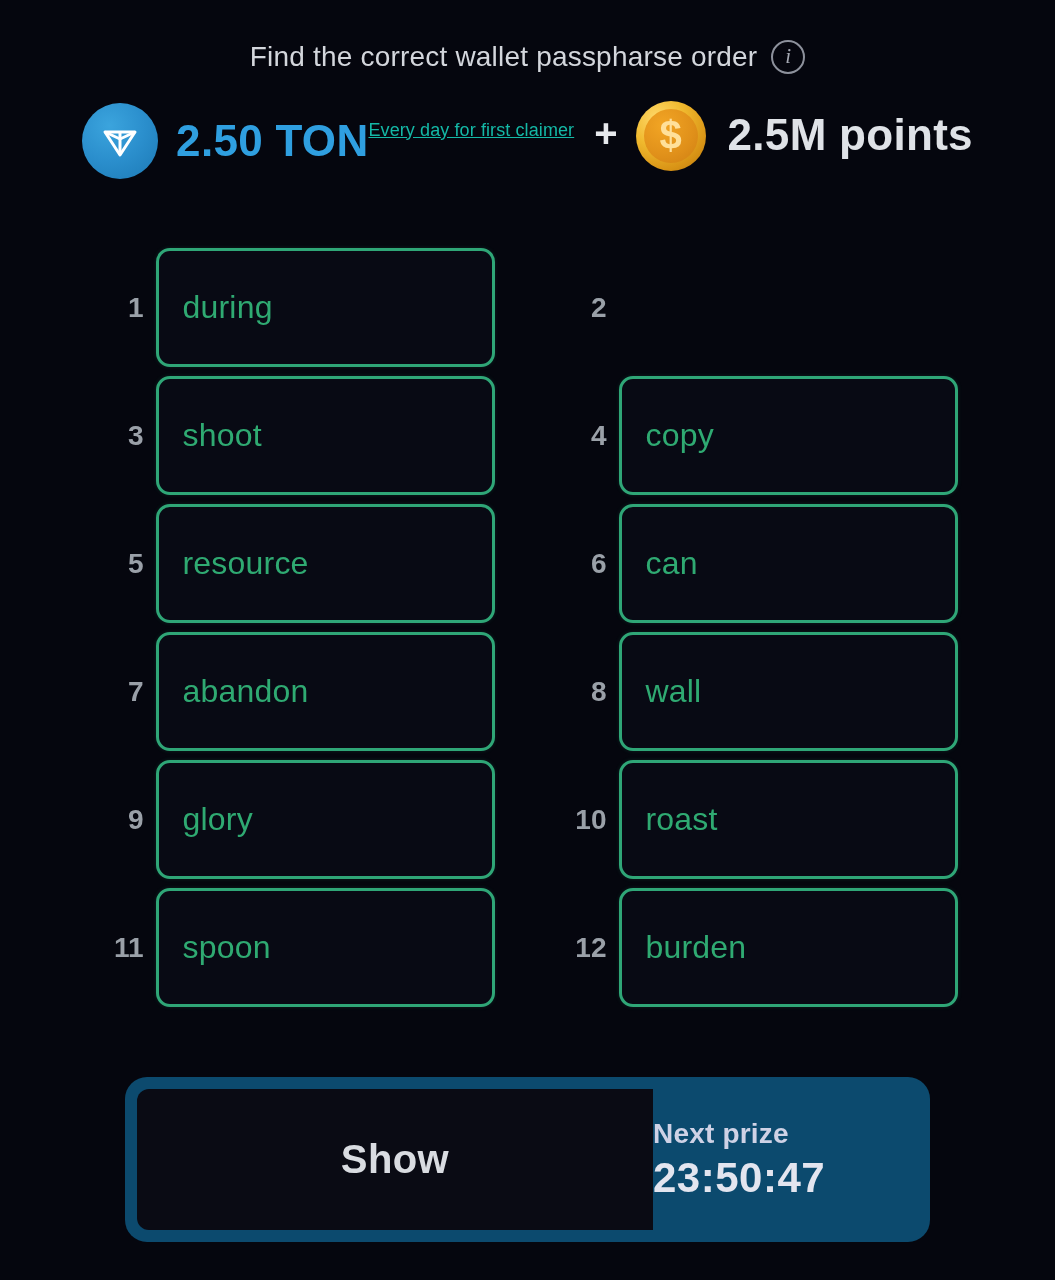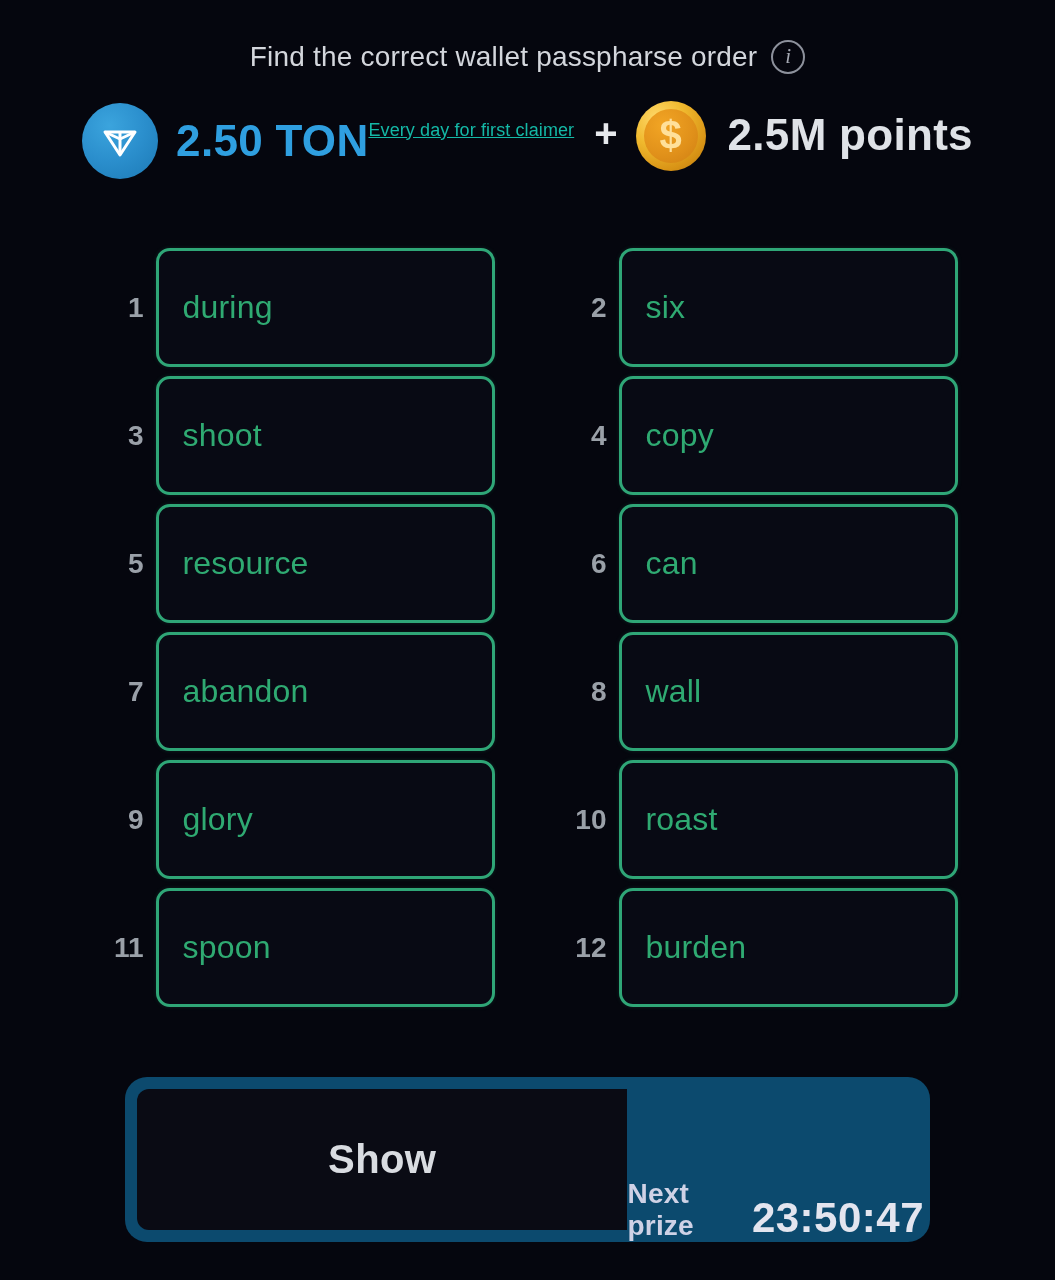--- a/index.html
+++ b/index.html
@@ -212,22 +212,22 @@
   .show-label {
     font-size: 40px;
     font-weight: bold;
     color: #d9dce1;
     letter-spacing: 0.4px;
   }
 
   .prize-timer {
     flex: 1 1 auto;
     display: flex;
-    flex-direction: row;
-    align-items: flex-end;
+    flex-direction: column;
+    align-items: flex-start;
     justify-content: center;
     gap: 4px;
     padding-right: 6px;
   }
   .prize-label {
     font-size: 28px;
     font-weight: bold;
     color: #cfd2e6;
     letter-spacing: 0.2px;
   }
@@ -278,23 +278,20 @@
 
     <div class="cell">
       <div class="cell-index">1</div>
       <div class="word-box">
         <span class="word-text">during</span>
       </div>
     </div>
 
     <div class="cell">
       <div class="cell-index">2</div>
-      <div class="word-box">
-        <span class="word-text">six</span>
-      </div>
     </div>
 
     <div class="cell">
       <div class="cell-index">3</div>
       <div class="word-box">
         <span class="word-text">shoot</span>
       </div>
     </div>
 
     <div class="cell">

